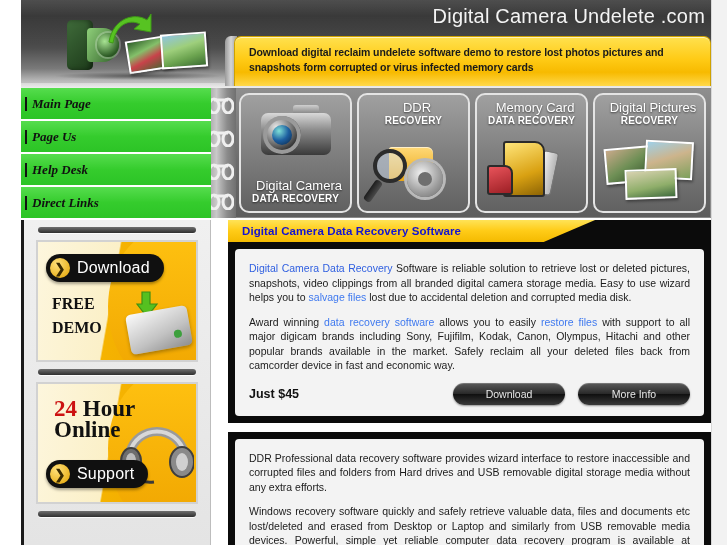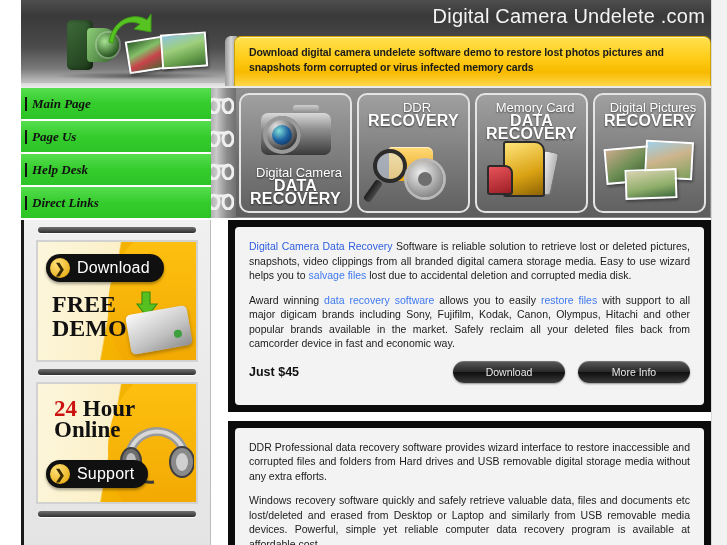--- a/index.html
+++ b/index.html
@@ -138,21 +138,21 @@
     position: relative;
     overflow: hidden;
   }
   .tile-label {
     position: absolute; left: 0; width: 100%;
     text-align: center; color: #ffffff;
     text-shadow: 0 1px 2px rgba(0,0,0,.6);
     line-height: 13px;
   }
   .tile-label .l1 { font-size: 13px; display:block; font-weight: 300; padding-left: 7px; }
-  .tile-label .l2 { font-size: 16px; display:block; font-weight: bold; letter-spacing: .2px; }
+  .tile-label .l2 { font-size: 10px; display:block; font-weight: bold; letter-spacing: .2px; }
   .tile.t1 .tile-label { bottom: 6px; }
   .tile.t2 .tile-label,
   .tile.t3 .tile-label,
   .tile.t4 .tile-label { top: 6px; }
 
   .art { position:absolute; left:0; width:100%; }
   .tile.t1 .art { top: 8px; height: 62px; }
   .tile.t2 .art, .tile.t3 .art, .tile.t4 .art { top: 40px; height: 76px; }
 
   
@@ -283,21 +283,21 @@
     color:#3a2a00; font-size: 13px; font-weight: bold;
     display:flex; align-items:center; justify-content:center;
     margin-right: 7px;
   }
   .pill .txt { color:#fff; font-size: 16px; letter-spacing: .2px; }
 
   .promo1 .pill { left: 8px; top: 12px; }
   .promo1 .big {
     position:absolute; left: 14px; top: 50px;
     font-family: "Liberation Serif", serif;
-    font-weight: bold; font-size: 24px; color: #111;
+    font-weight: bold; font-size: 16px; color: #111;
     line-height: 24px;
   }
   .hdd {
     position:absolute; right: 6px; bottom: 10px; width: 62px; height: 40px;
     background: linear-gradient(160deg,#fbfbfb,#c2c2c2 60%,#8e8e8e);
     border-radius: 5px; transform: rotate(-10deg);
     box-shadow: 0 2px 4px rgba(0,0,0,.3);
   }
   .hdd::after{content:"";position:absolute;right:9px;bottom:9px;width:8px;height:8px;border-radius:50%;background:#3da03d;}
   .dl-arrow { position:absolute; right: 30px; bottom: 40px; width: 30px; height: 30px; }
@@ -338,21 +338,21 @@
     padding-left: 14px;
     letter-spacing: .1px;
   }
   .card-body {
     background: #0b0b0b;
     padding: 7px;
   }
   .card-inner {
     background: #f3f3f3;
     border-radius: 4px;
-    padding: 12px 14px 22px 14px;
+    padding: 12px 14px 11px 14px;
   }
   .card-inner p {
     font-size: 10.5px;
     color: #1b1b1b;
     line-height: 14.5px;
     text-align: justify;
     margin-bottom: 10px;
   }
   .card-inner p:last-of-type { margin-bottom: 0; }
   .lnk { color: #2f5fe0; }
@@ -402,21 +402,21 @@
       <div class="photo p2"></div>
       <div class="logo-shadow"></div>
     </div>
 
     <div class="header-title">Digital Camera Undelete .com</div>
     <div class="header-baseline"></div>
   </div>
 
   <div class="tagline-rail"></div>
   <div class="tagline">
-    <p>Download digital camera undelete software demo to restore lost photos pictures and snapshots form corrupted or virus infected memory cards</p>
+    <p>Download digital reclaim undelete software demo to restore lost photos pictures and snapshots form corrupted or virus infected memory cards</p>
   </div>
 
   <div class="tiles">
 
     <div class="tile t1">
       <div class="art">
         <div class="cam2">
           <div class="cam2-top"></div>
           <div class="cam2-body"></div>
           <div class="cam2-lens"></div>
@@ -564,20 +564,24 @@
         <span class="txt">Support</span>
       </div>
     </div>
 
     <div class="divider-bar"></div>
   </div>
 
   <div class="main">
 
     <div class="card">
+      <div class="card-head">
+        <div class="yellow"></div>
+        <div class="title">Digital Camera Data Recovery Software</div>
+      </div>
       <div class="card-body">
         <div class="card-inner">
           <p><span class="lnk">Digital Camera Data Recovery</span><span> Software is reliable solution to retrieve lost or deleted pictures, snapshots, video clippings from all branded digital camera storage media. Easy to use wizard helps you to </span><span class="lnk lite">salvage files</span><span> lost due to accidental deletion and corrupted media disk.</span></p>
           <p><span>Award winning </span><span class="lnk lite">data recovery software</span><span> allows you to easily </span><span class="lnk lite">restore files</span><span> with support to all major digicam brands including Sony, Fujifilm, Kodak, Canon, Olympus, Hitachi and other popular brands available in the market. Safely reclaim all your deleted files back from camcorder device in fast and economic way.</span></p>
           <div class="card-foot">
             <div class="price">Just $45</div>
             <div class="btn">Download</div>
             <div class="btn">More Info</div>
           </div>
         </div>

